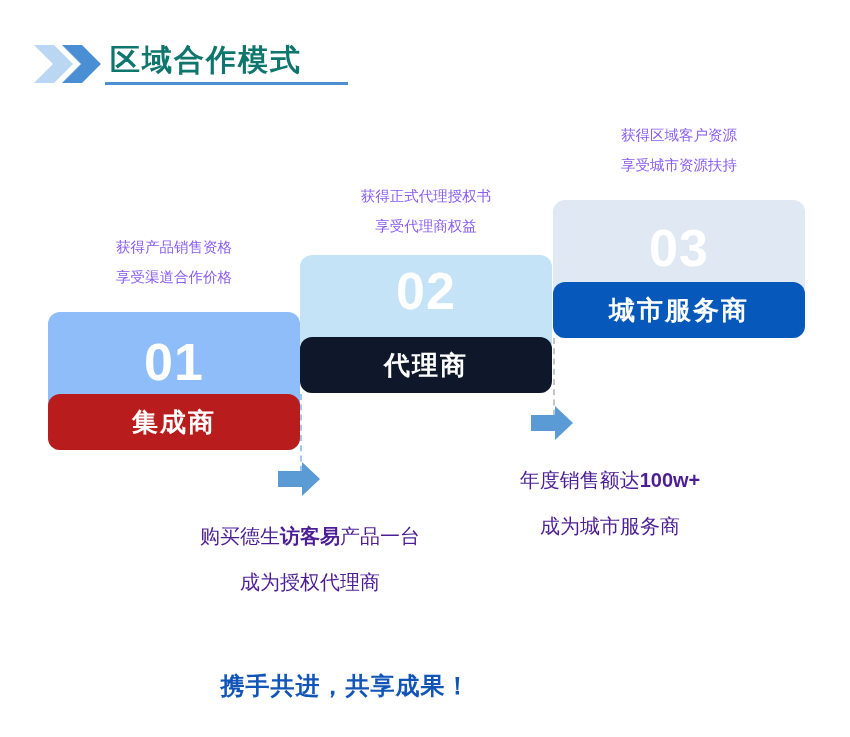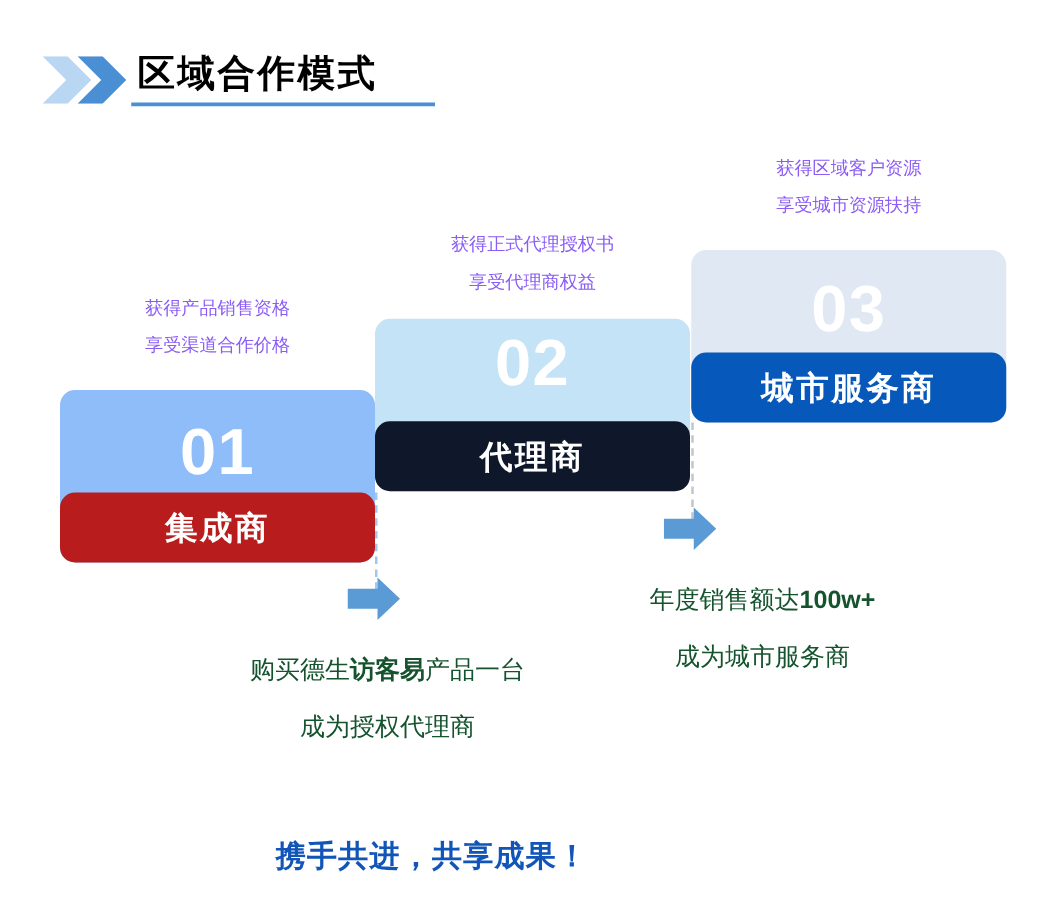--- a/index.html
+++ b/index.html
@@ -32,21 +32,21 @@
     width: 72px;
     height: 38px;
   }
   #title-text {
     position: absolute;
     left: 110px;
     top: 42px;
     font-size: 30px;
     font-weight: bold;
     letter-spacing: 2px;
-    color: #000000;
+    color: #0f766e;
     white-space: nowrap;
     line-height: 36px;
   }
   #title-underline {
     position: absolute;
     left: 105px;
     top: 82px;
     width: 243px;
     height: 3px;
     background: #4a8fd4;
@@ -136,21 +136,21 @@
   }
   #arrow-1 { left: 278px; top: 462px; }
   #arrow-2 { left: 531px; top: 406px; }
 
   
   .caption {
     position: absolute;
     text-align: center;
     font-size: 20px;
     line-height: 46px;
-    color: #14532d;
+    color: #4c1d95;
     white-space: nowrap;
   }
   .caption b { font-weight: bold; }
   #caption-1 { left: 155px; top: 513px; width: 310px; }
   #caption-2 { left: 455px; top: 457px; width: 310px; }
 
   
   #footer-slogan {
     position: absolute;
     left: 0;

